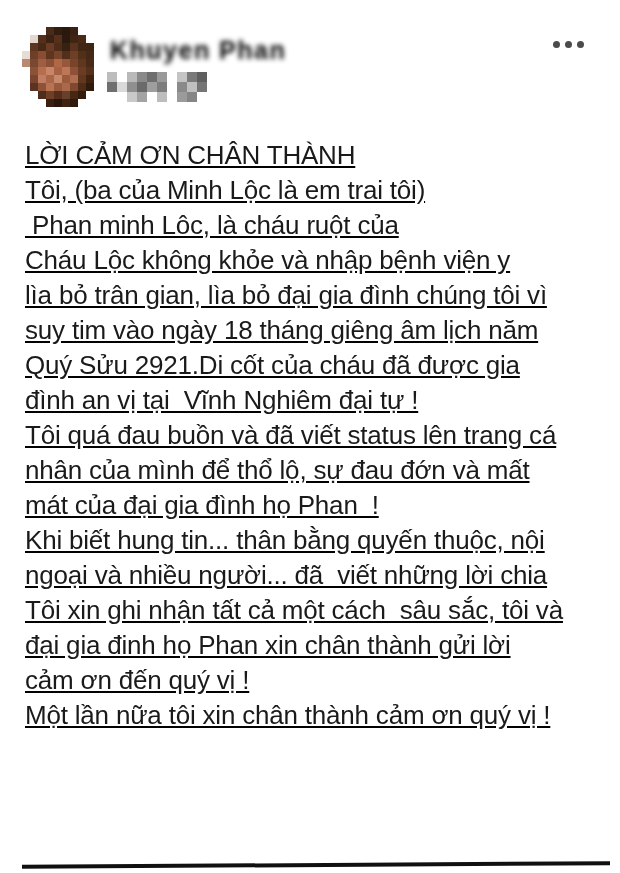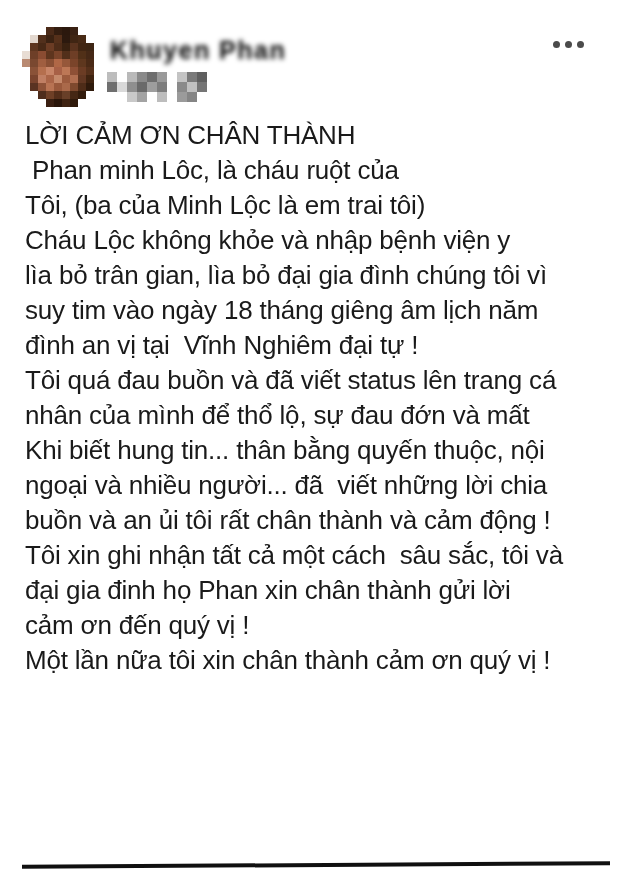--- a/index.html
+++ b/index.html
@@ -39,22 +39,23 @@
     display: flex; align-items: center; justify-content: center;
     gap: 5px; cursor: pointer;
   }
   .menu-button i {
     width: 7px; height: 7px; border-radius: 50%;
     background: #4b4b4b; display: block;
   }
 
   
   .post-body {
-    position: absolute; left: 25px; top: 118px;
+    position: absolute; left: 25px; top: 138px;
     width: 592px;
+    text-decoration: underline;
   }
   .post-line {
     white-space: pre;
     font-size: 26px;
     line-height: 35px;
     color: var(--text, #1a1a1a);
     letter-spacing: -0.2px;
   }
 
   
@@ -174,31 +175,32 @@
   <button class="menu-button">
     <span style="display:flex;gap:5px">
       <i></i>
         <i></i>
         <i></i>
     </span>
   </button>
 
   <div class="post-body">
       <div class="post-line">LỜI CẢM ƠN CHÂN THÀNH</div>
+      <div class="post-line">Tôi, (ba của Minh Lộc là em trai tôi)</div>
       <div class="post-line"> Phan minh Lôc, là cháu ruột của</div>
-      <div class="post-line">Tôi, (ba của Minh Lộc là em trai tôi)</div>
       <div class="post-line">Cháu Lộc không khỏe và nhập bệnh viện y</div>
       <div class="post-line">lìa bỏ trân gian, lìa bỏ đại gia đình chúng tôi vì</div>
       <div class="post-line">suy tim vào ngày 18 tháng giêng âm lịch năm</div>
+      <div class="post-line">Quý Sửu 2921.Di cốt của cháu đã được gia</div>
       <div class="post-line">đình an vị tại  Vĩnh Nghiêm đại tự !</div>
       <div class="post-line">Tôi quá đau buồn và đã viết status lên trang cá</div>
       <div class="post-line">nhân của mình để thổ lộ, sự đau đớn và mất</div>
+      <div class="post-line">mát của đại gia đình họ Phan  !</div>
       <div class="post-line">Khi biết hung tin... thân bằng quyến thuộc, nội</div>
       <div class="post-line">ngoại và nhiều người... đã  viết những lời chia</div>
-      <div class="post-line">buồn và an ủi tôi rất chân thành và cảm động !</div>
       <div class="post-line">Tôi xin ghi nhận tất cả một cách  sâu sắc, tôi và</div>
       <div class="post-line">đại gia đinh họ Phan xin chân thành gửi lời</div>
       <div class="post-line">cảm ơn đến quý vị !</div>
       <div class="post-line">Một lần nữa tôi xin chân thành cảm ơn quý vị !</div>
     </div>
 
   <div class="divider"></div>
 
 </div>
 

